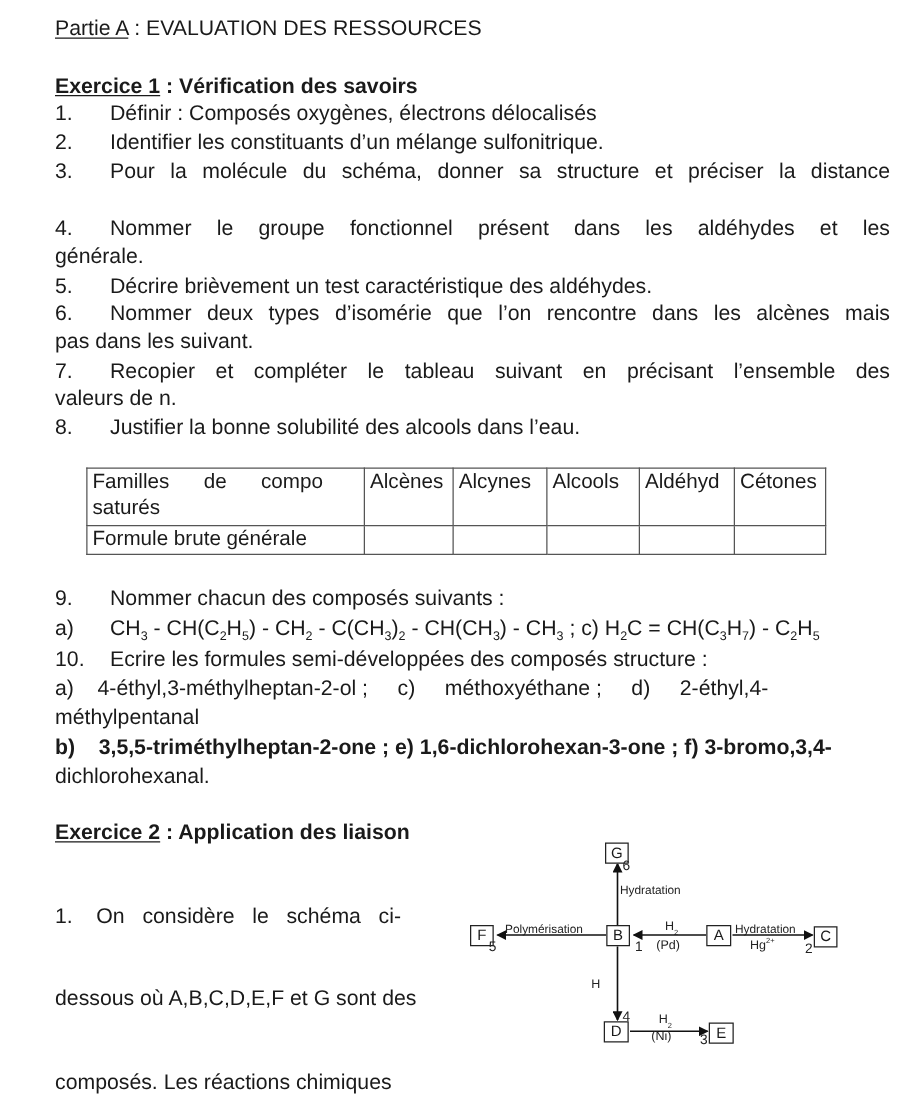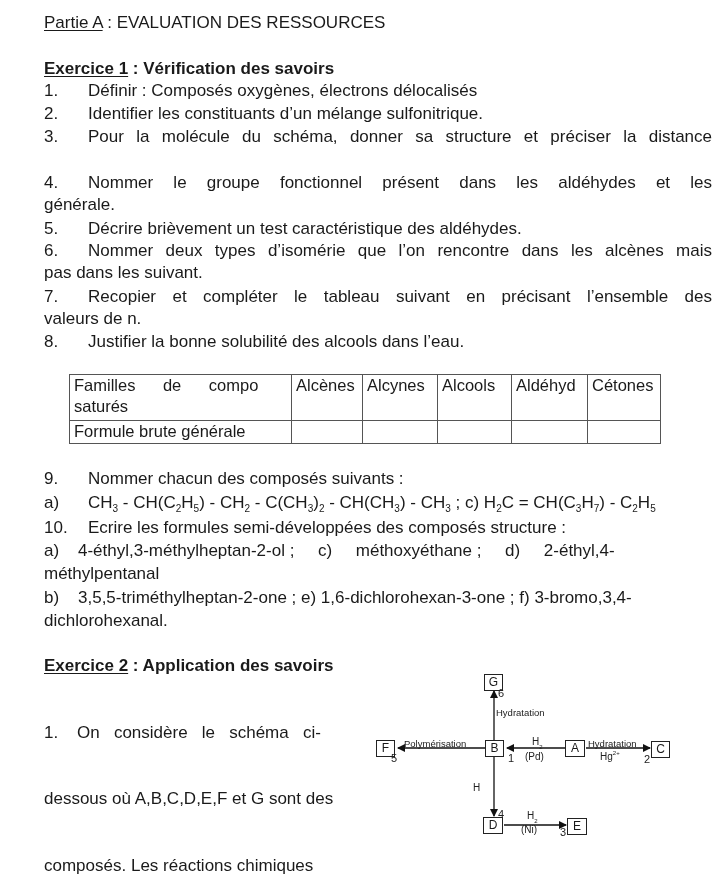--- a/index.html
+++ b/index.html
@@ -100,25 +100,25 @@
 </div>
 <div class="abs t17" style="left:44px; top:492px;">
   <span class="num">a)</span><span>CH<sub>3</sub> - CH(C<sub>2</sub>H<sub>5</sub>) - CH<sub>2</sub> - C(CH<sub>3</sub>)<sub>2</sub> - CH(CH<sub>3</sub>) - CH<sub>3</sub> </span><span>; c)</span><span> H<sub>2</sub>C = CH(C<sub>3</sub>H<sub>7</sub>) - C<sub>2</sub>H<sub>5</sub></span>
 </div>
 
 <div class="abs t17" style="left:44px; top:517px;">
   <span class="num">10.</span><span>Ecrire les formules semi-développées des composés structure :</span>
 </div>
 <div class="abs t17" style="left:44px; top:540px; width:668px; white-space:pre;">a)    4-éthyl,3-méthylheptan-2-ol ;     c)     méthoxyéthane ;     d)     2-éthyl,4-</div>
 <div class="abs t17" style="left:44px; top:563px;">méthylpentanal</div>
-<div class="abs t17" style="left:44px; top:587px; white-space:pre;">b)    3,5,5-triméthylheptan-2-one ; e) 1,6-dichlorohexan-3-one ; f) 3-bromo,3,4-</div>
+<div class="abs t17" style="left:44px; top:587px; white-space:pre;font-weight:bold;">b)    3,5,5-triméthylheptan-2-one ; e) 1,6-dichlorohexan-3-one ; f) 3-bromo,3,4-</div>
 <div class="abs t17" style="left:44px; top:610px;">dichlorohexanal.</div>
 
 <div class="abs t17" style="left:44px; top:655px; font-weight:bold;">
-  <span class="u">Exercice 2</span><span> : Application des savoirs</span>
+  <span class="u">Exercice 2</span><span> : Application des liaison</span>
 </div>
 <div class="abs t17" style="left:44px; top:678px; width:318px; white-space:pre;">
   <div style="white-space:pre;">1.    On   considère   le   schéma   ci-</div>
   <div style="white-space:pre; height:23px;">dessous où A,B,C,D,E,F et G sont des</div>
   <div style="white-space:pre; height:23px;">composés. Les réactions chimiques</div>
   
   
   
   
   

